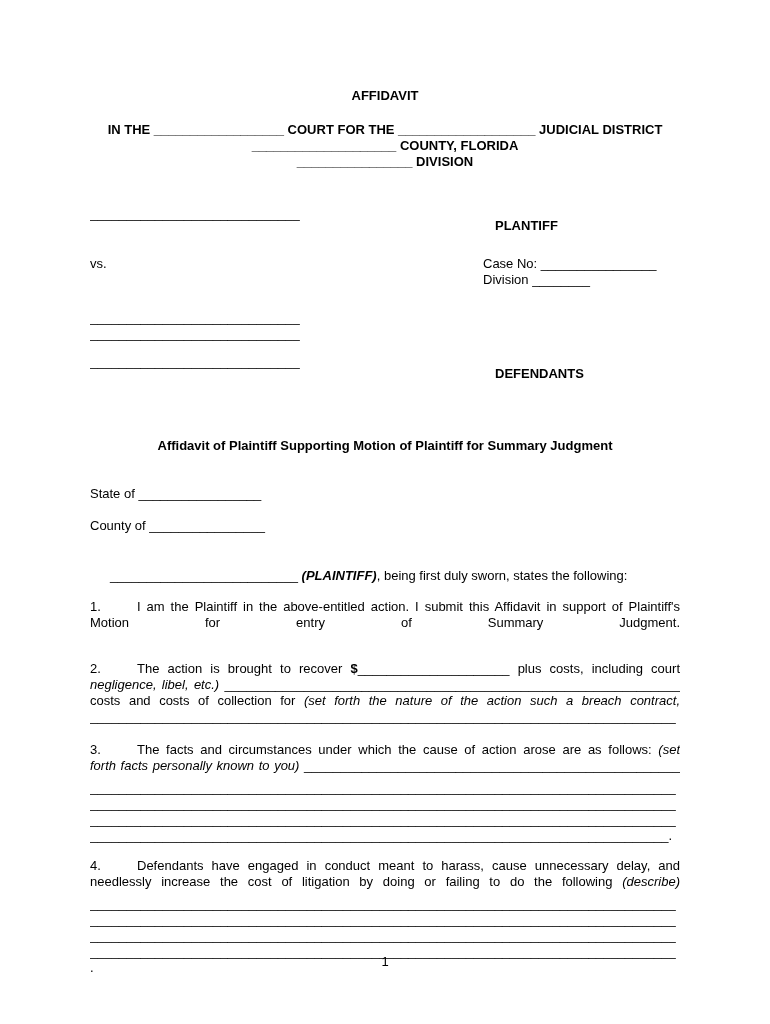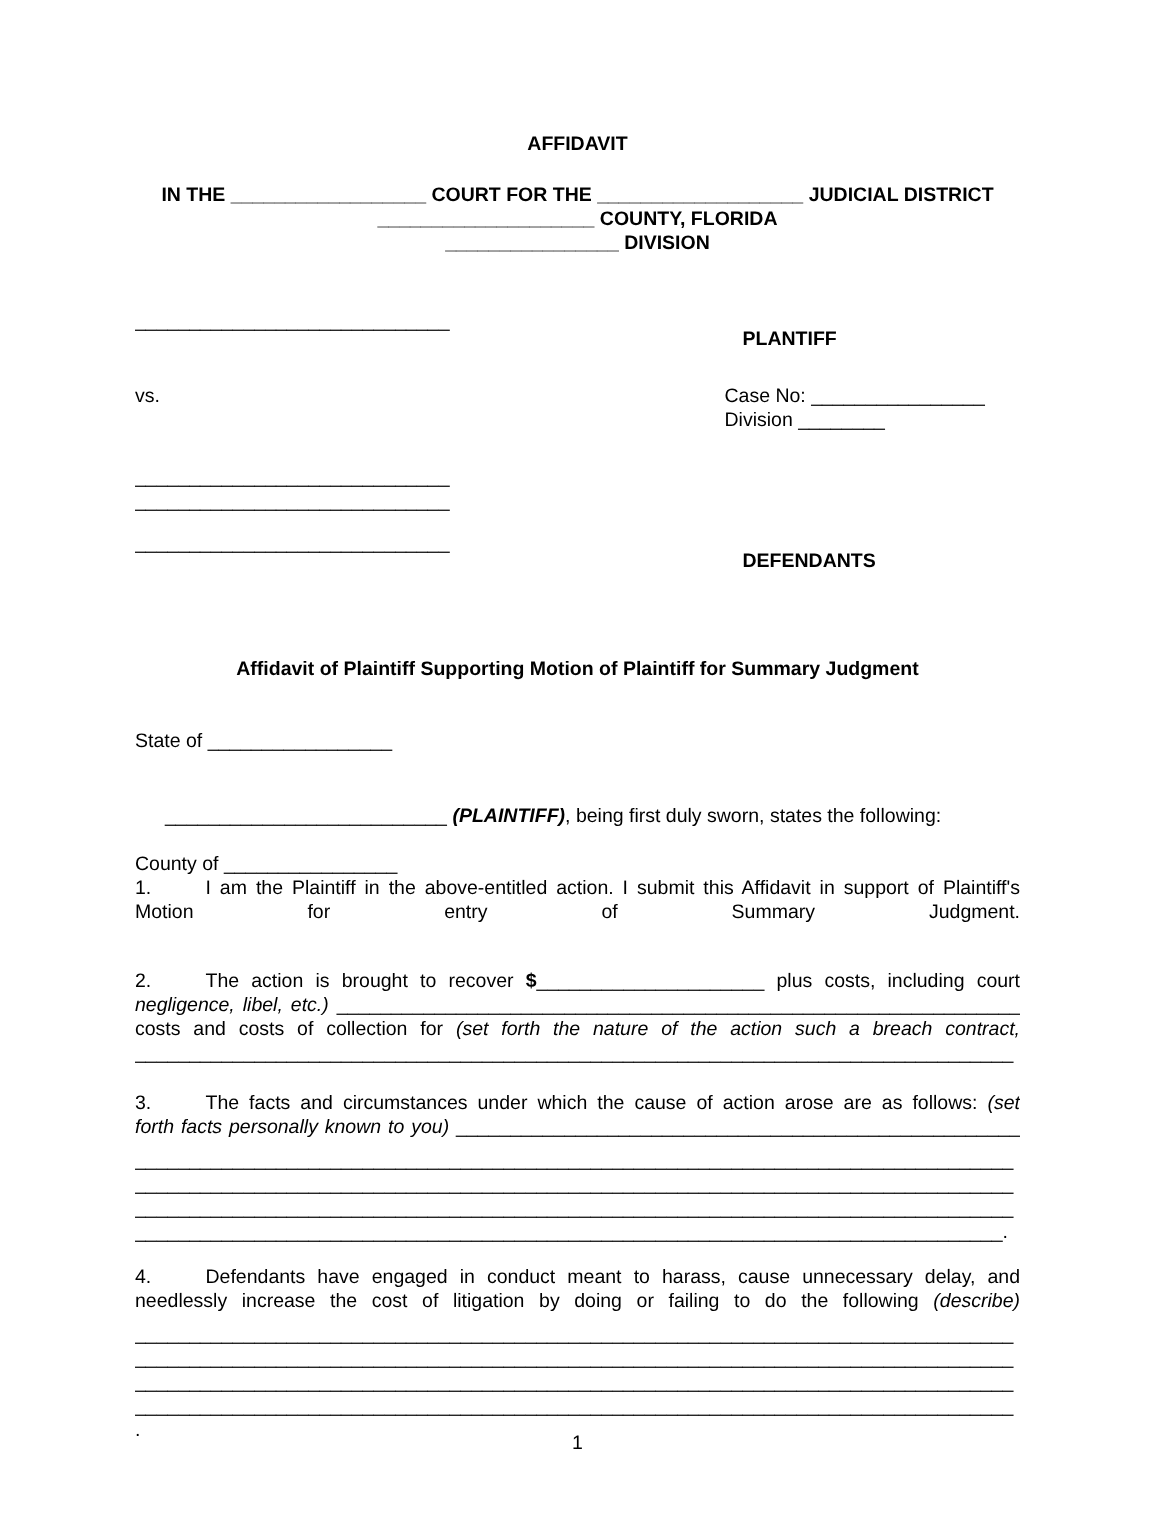--- a/index.html
+++ b/index.html
@@ -28,21 +28,21 @@
   .case-col { position: absolute; left: 347px; top: 0; margin-left: 46px; }
   .header-block { margin-top: 18px; }
   .plaintiff-row { margin-top: 36px; }
   .vs-row { margin-top: 34px; min-height: 32px; }
   .def-block { margin-top: 22px; }
   .def-3 { margin-top: 12px; }
   .doc-heading { margin-top: 68px; }
   .state-line { margin-top: 32px; }
   .county-line { margin-top: 16px; }
   .sworn-line { margin-top: 34px; text-indent: 20px; }
-  .p1 { }
+  .p1 { margin-top: 15px; }
   .p2 { margin-top: 30px; }
   .p3 { margin-top: 17px; }
   .p4 { margin-top: 14px; }
   .blank-gap { margin-top: 6px; }
   .footer {
     position: absolute;
     left: 0; right: 0; bottom: 54px;
     text-align: center;
   }
 </style>
@@ -78,23 +78,23 @@
     <div class="row def-3">
       <div class="line"><span>_____________________________</span></div>
       <div class="label-col line bold">DEFENDANTS</div>
     </div>
   </div>
 
   <div class="line center bold doc-heading">Affidavit of Plaintiff Supporting Motion of Plaintiff for Summary Judgment</div>
 
   <div class="line state-line"><span>State of </span><span>_________________</span></div>
 
+  <div class="line county-line"><span> County of </span><span>________________</span></div>
+
   <div class="line sworn-line"><span>__________________________</span><span class="bi"> (PLAINTIFF)</span><span>, being first duly sworn, states the following:</span></div>
-
-  <div class="line county-line"><span> County of </span><span>________________</span></div>
 
   <div class="j p1"><span class="num">1.</span><span>I am the Plaintiff in the above-entitled action. I submit this Affidavit in support of Plaintiff's Motion for entry of Summary Judgment.</span></div>
 
   <div>
     <div class="j p2"><span class="num">2.</span><span>The action is brought to recover </span><span class="bold">$</span><span>_____________________</span><span> plus costs, including court</span></div>
     <div class="j"><span class="italic">negligence, libel, etc.) </span><span>_______________________________________________________________</span></div>
     <div class="j"><span>costs and costs of collection for </span><span class="italic">(set forth the nature of the action such a breach contract,</span></div>
     <div class="line"><span>_________________________________________________________________________________</span></div>
   </div>
 

